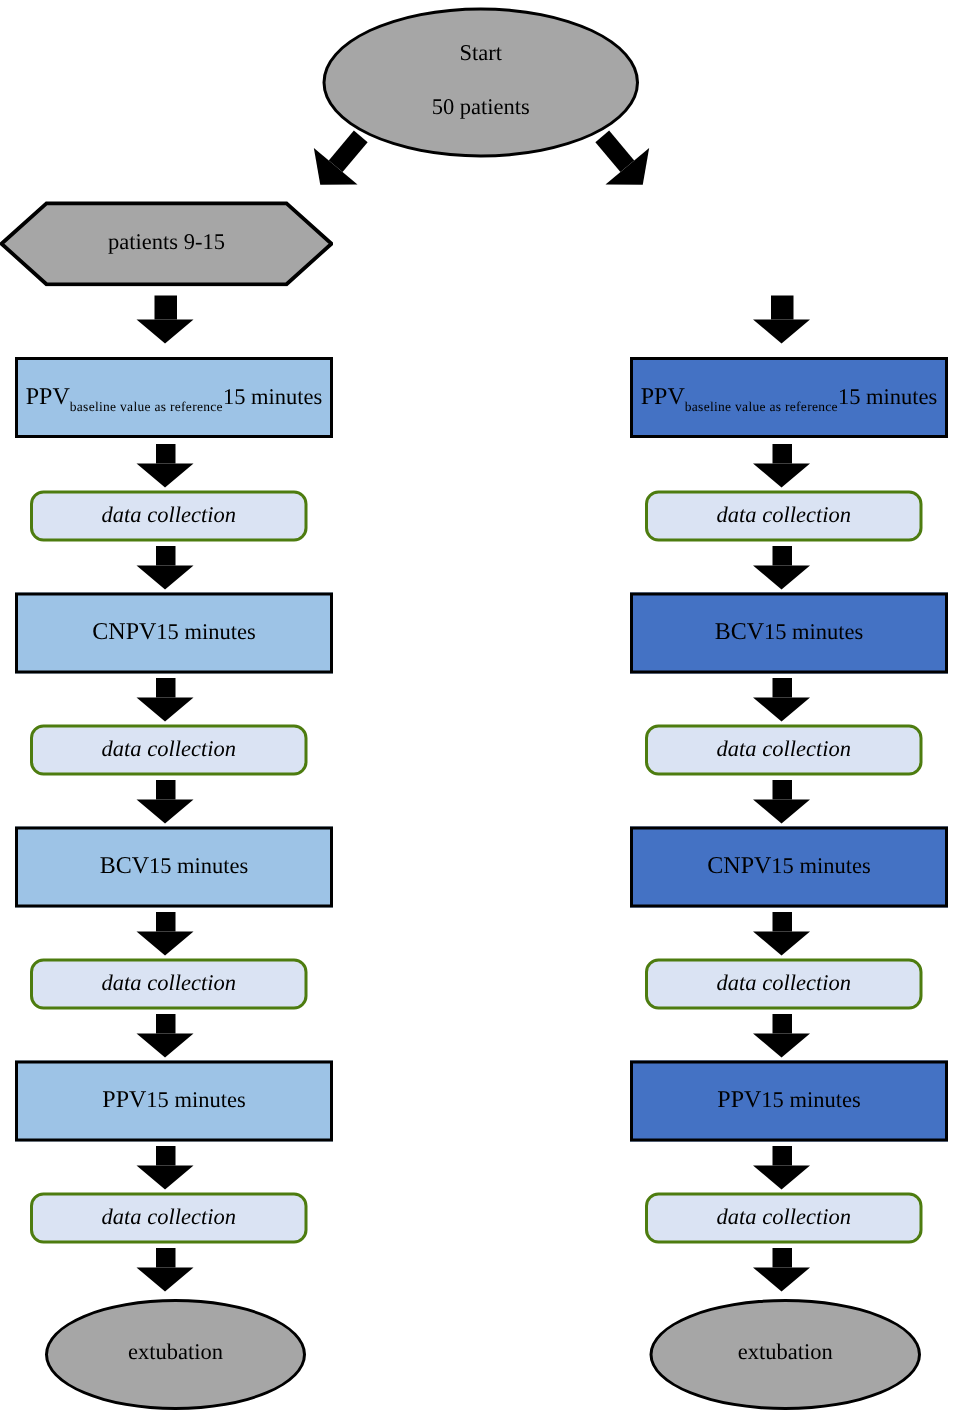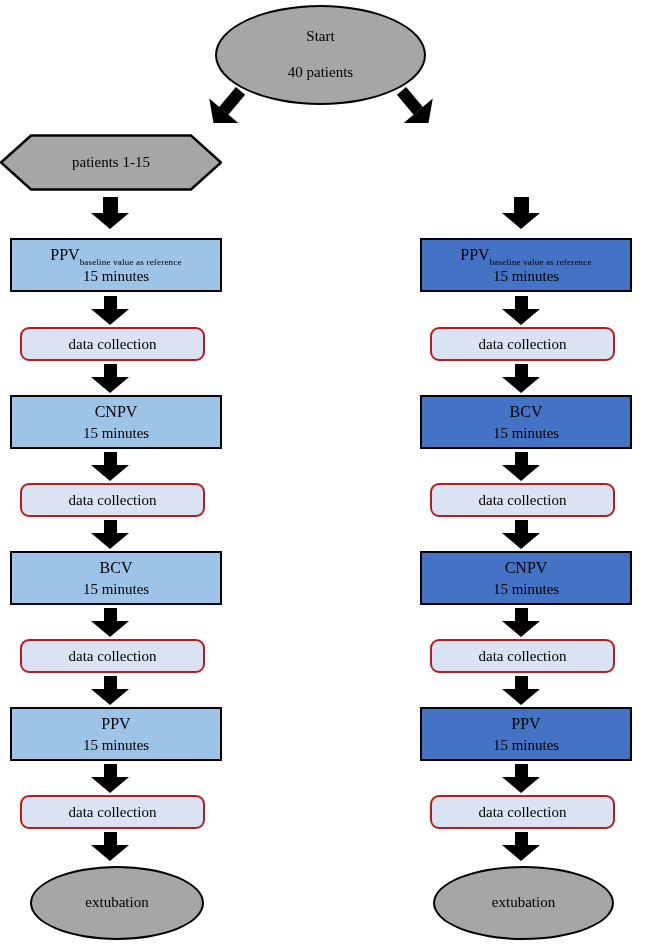--- a/index.html
+++ b/index.html
@@ -12,67 +12,67 @@
         font-size:15px;line-height:1.45;text-align:center;}
 
   
   .hex{position:absolute;}
   .hex svg{position:absolute;left:0;top:0;width:100%;height:100%;}
   .hex-label{position:absolute;left:0;top:0;width:100%;height:100%;
              display:flex;align-items:center;justify-content:center;font-size:15px;}
 
   
   .phase{position:absolute;border:2px solid #000;box-sizing:border-box;
-         display:flex;flex-direction:column;align-items:center;justify-content:center;
+         display:flex;flex-direction:row;align-items:center;justify-content:center;
          font-size:16px;line-height:1.35;text-align:center;}
   .phase.light{background:#9dc3e6;}
   .phase.dark{background:#4472c4;}
   .phase-line1{white-space:nowrap;}
   .sub{font-size:9px;position:relative;top:5px;letter-spacing:.2px;}
 
   
-  .databox{position:absolute;background:#dae3f3;border:2px solid #b91c1c;border-radius:9px;
+  .databox{position:absolute;background:#dae3f3;border:2px solid #4d7c0f;border-radius:9px;
            box-sizing:border-box;display:flex;align-items:center;justify-content:center;
-           font-size:15px;}
+           font-size:15px;font-style:italic;}
 
   
   .barrow{position:absolute;width:38px;display:flex;flex-direction:column;align-items:center;}
   .barrow .stem{width:13px;height:13px;background:#000;}
   .barrow .head{width:0;height:0;border-left:19px solid transparent;
                 border-right:19px solid transparent;border-top:16px solid #000;}
   .barrow.big .stem{width:15px;height:16px;}
   .barrow.diag .stem{width:12px;height:26px;}
   .barrow.diag{transform-origin:50% 50%;}
   .rotL{transform:rotate(40deg);}
   .rotR{transform:rotate(-40deg);}
 </style>
 </head>
 <body>
 
 <div class="canvas">
 
   <div class="oval" style="left:215px;top:5px;width:207px;height:96px;gap:14px;">
     <div>Start</div>
-    <div>40 patients</div>
+    <div>50 patients</div>
   </div>
 
   <div class="barrow diag rotL" style="left:208px;top:86px;">
     <div class="stem"></div>
     <div class="head"></div>
   </div>
   <div class="barrow diag rotR" style="left:396px;top:86px;">
     <div class="stem"></div>
     <div class="head"></div>
   </div>
 
   <div class="hex" style="left:0px;top:134px;width:222px;height:57px;">
     <svg viewBox="0 0 222 57" preserveAspectRatio="none">
       <polygon points="1,28.5 31,1.5 191,1.5 221,28.5 191,55.5 31,55.5" fill="#a6a6a6" stroke="#000" stroke-width="2.5"></polygon>
     </svg>
-    <span class="hex-label">patients 1-15</span>
+    <span class="hex-label">patients 9-15</span>
   </div>
 
   <div class="barrow big" style="left:91px;top:197px;">
     <div class="stem"></div>
     <div class="head"></div>
   </div>
 
   <div class="phase light" style="left:10px;top:238px;width:212px;height:54px;">
     <div class="phase-line1"><span>PPV</span><span class="sub">baseline value as reference</span></div>
     <div style="font-size:15px;">15 minutes</div>

